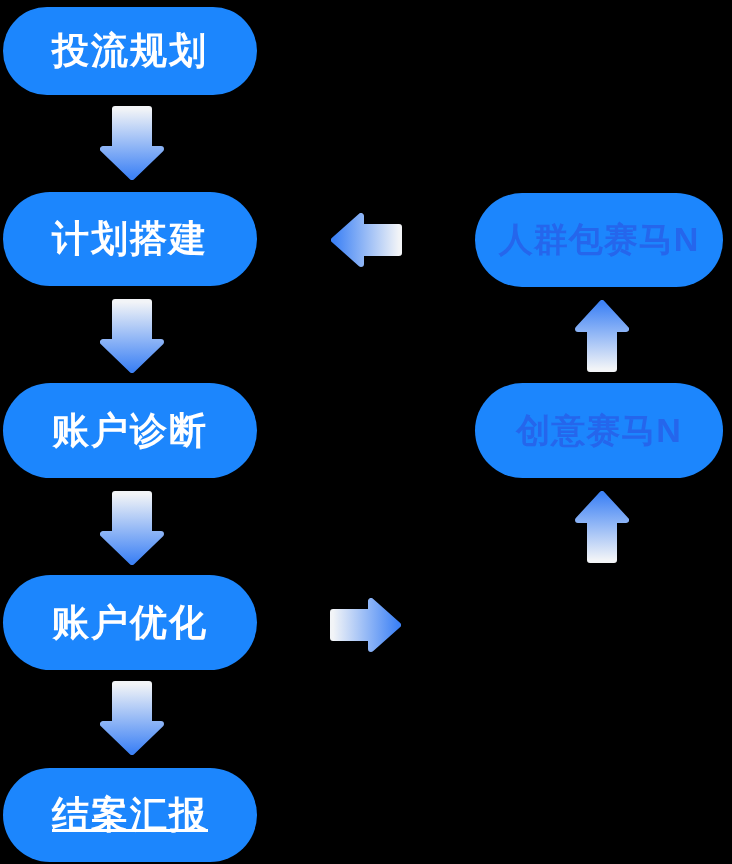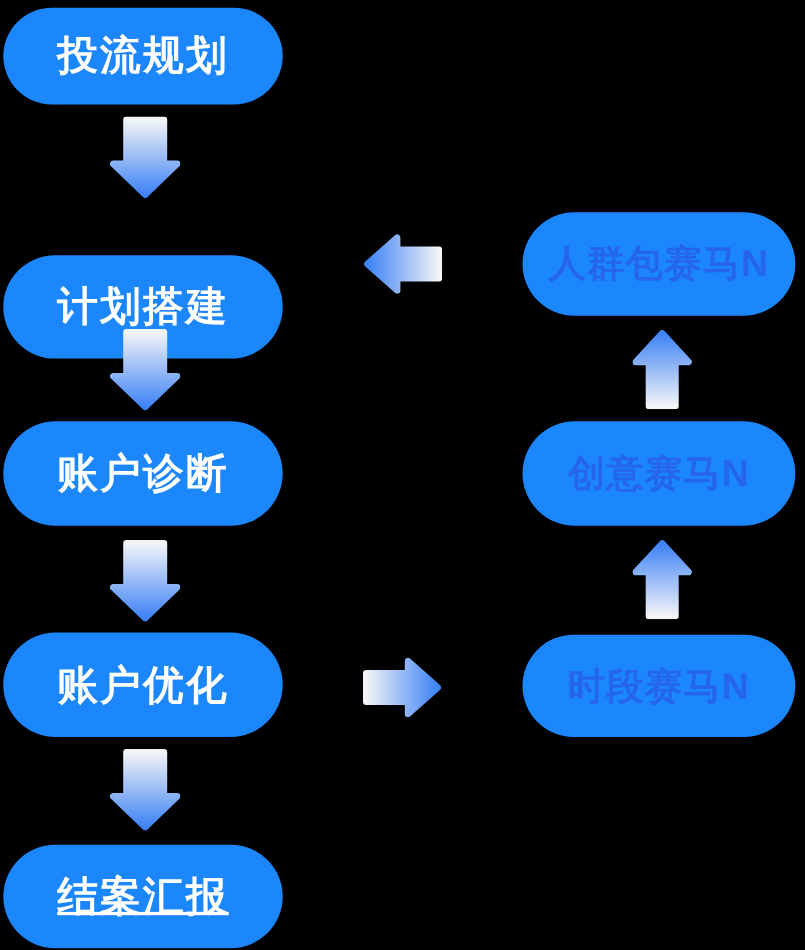--- a/index.html
+++ b/index.html
@@ -45,41 +45,38 @@
       <stop offset="1" style="stop-color:var(--arrow-head,#3E82F5)"></stop>
     </linearGradient>
   </defs>
 </svg>
 
 <div class="canvas">
 
   <div class="pill pill-left" style="top:7px;height:88px;">
     <span>投流规划</span>
   </div>
-  <div class="pill pill-left" style="top:192px;height:94px;margin-top:40px;">
+  <div class="pill pill-left" style="top:192px;height:94px;">
     <span>计划搭建</span>
   </div>
   <div class="pill pill-left" style="top:575px;height:95px;">
     <span>账户优化</span>
   </div>
   <div class="pill pill-left" style="top:383px;height:95px;">
     <span>账户诊断</span>
   </div>
   <div class="pill pill-left" style="top:768px;height:94px;text-decoration:underline;">
     <span>结案汇报</span>
   </div>
 
   <div class="pill pill-right" style="top:193px;height:94px;">
     <span>人群包赛马N</span>
   </div>
   <div class="pill pill-right" style="top:383px;height:95px;">
     <span>创意赛马N</span>
-  </div>
-  <div class="pill pill-right" style="top:577px;height:93px;">
-    <span>时段赛马N</span>
   </div>
 
   <span class="arrow" style="left:100px;top:106px;">
     <svg width="64" height="74" viewBox="0 0 64 74">
       <polygon points="15,3 49,3 49,43 61,43 32,71 3,43 15,43" fill="url(#gradDown)" stroke="url(#gradDown)" stroke-width="6" stroke-linejoin="round"></polygon>
     </svg>
   </span>
   <span class="arrow" style="left:100px;top:299px;">
     <svg width="64" height="74" viewBox="0 0 64 74">
       <polygon points="15,3 49,3 49,43 61,43 32,71 3,43 15,43" fill="url(#gradDown)" stroke="url(#gradDown)" stroke-width="6" stroke-linejoin="round"></polygon>

